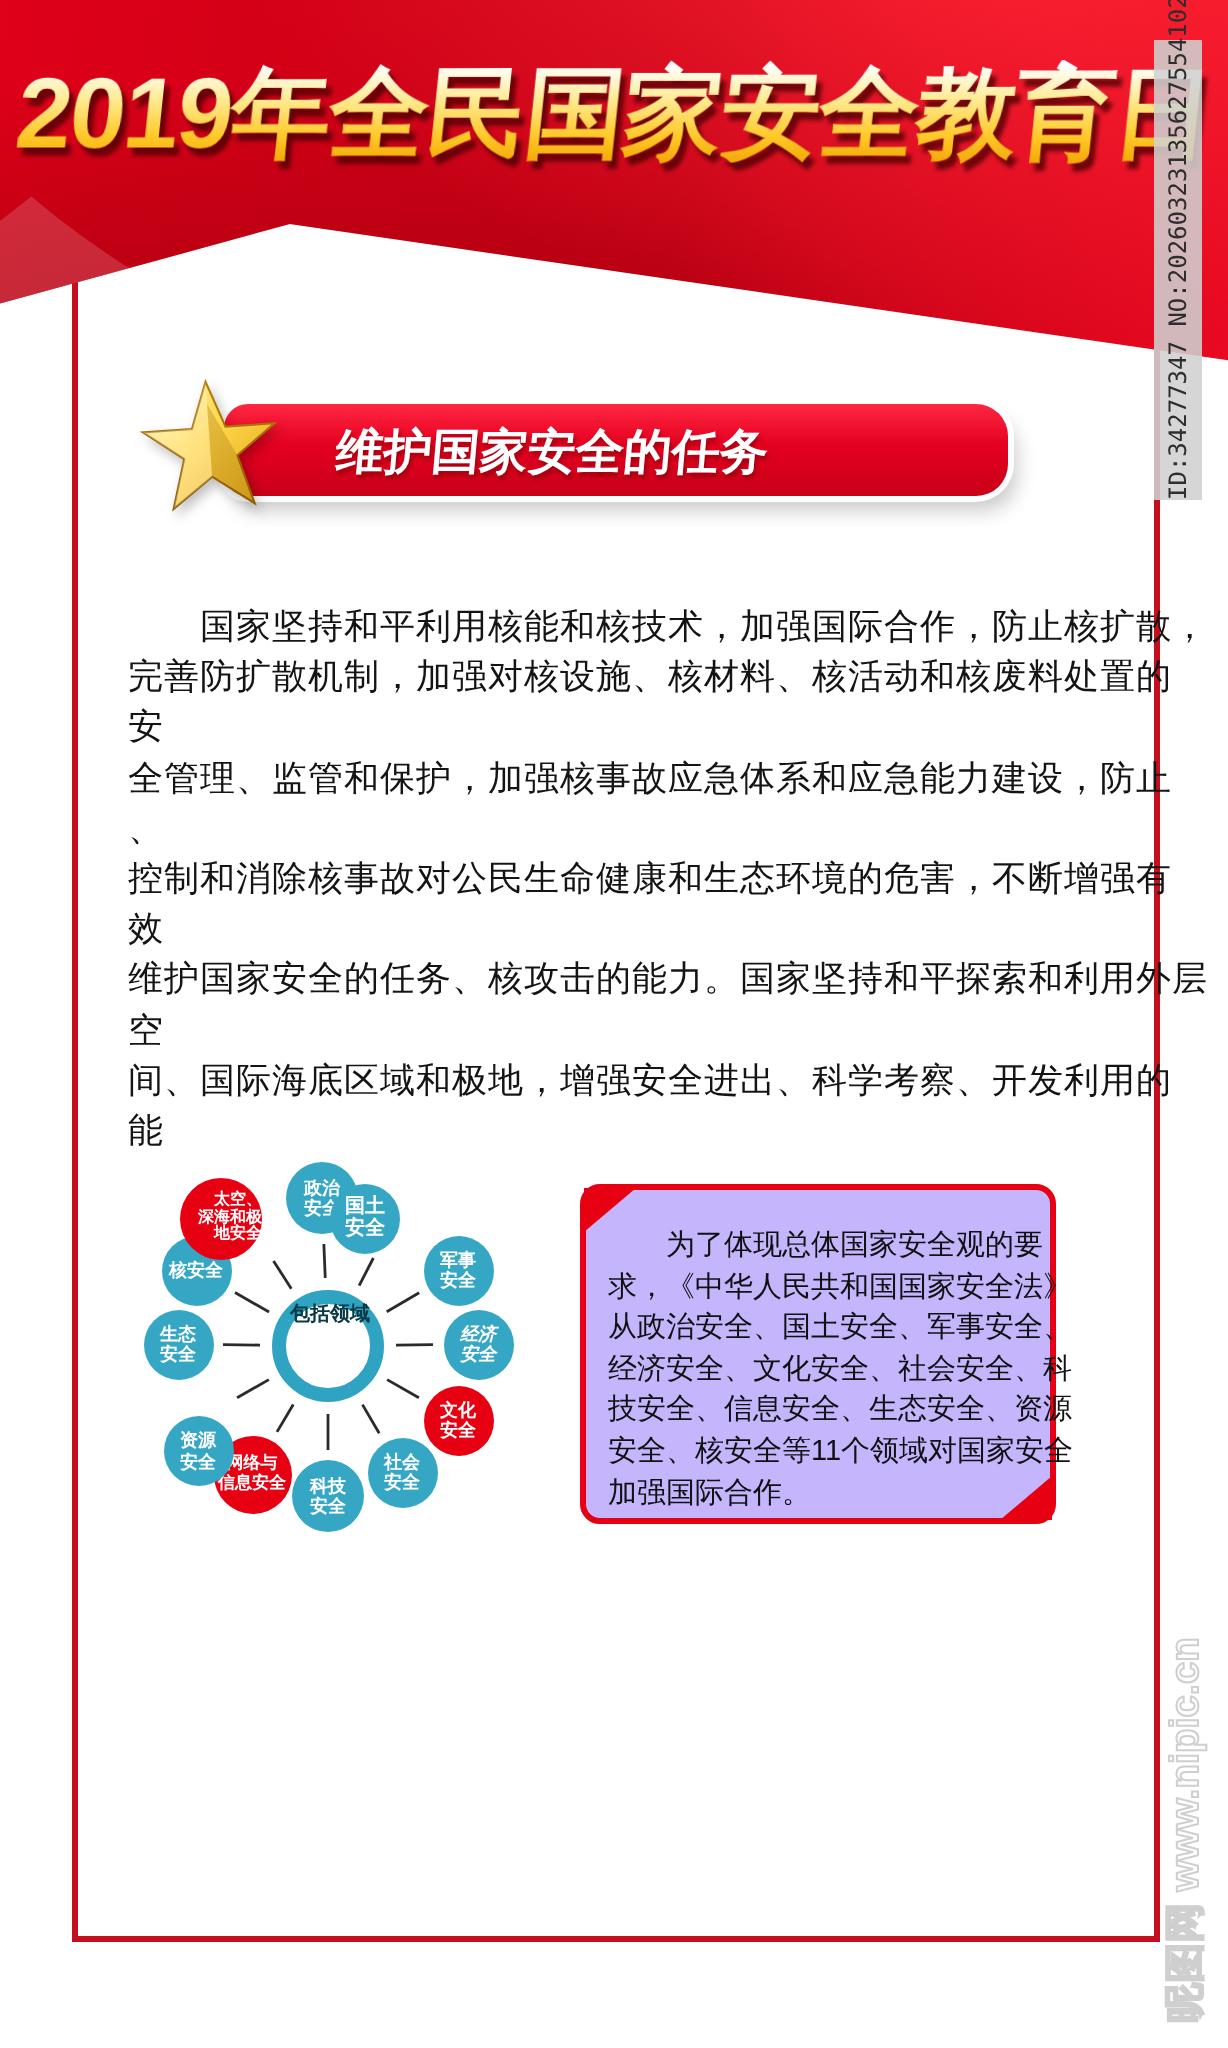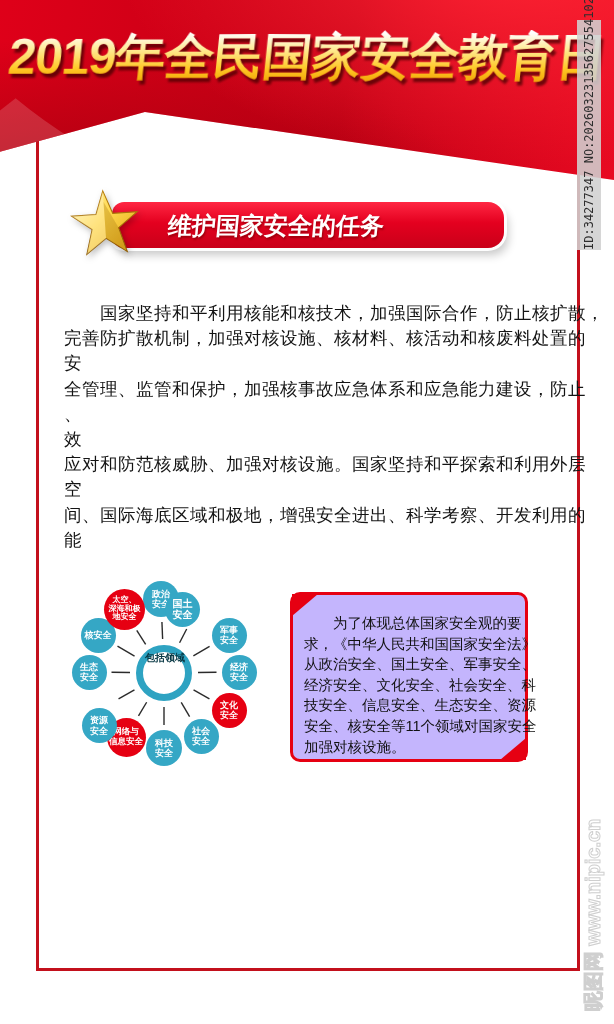--- a/index.html
+++ b/index.html
@@ -134,22 +134,23 @@
       <polygon points="50,20 50,72 79,93 69,58" fill="rgba(140,90,0,0.25)"></polygon>
     </g>
   </svg>
 
   <div class="body-text">
       <div class="line">　　国家坚持和平利用核能和核技术，加强国际合作，防止核扩散，</div>
       <div class="line">完善防扩散机制，加强对核设施、核材料、核活动和核废料处置的</div>
       <div class="line">安</div>
       <div class="line">全管理、监管和保护，加强核事故应急体系和应急能力建设，防止</div>
       <div class="line">、</div>
+      <div class="line">控制和消除核事故对公民生命健康和生态环境的危害，不断增强有</div>
       <div class="line">效</div>
-      <div class="line">应对和防范核威胁、加强对核设施。国家坚持和平探索和利用外层</div>
+      <div class="line">维护国家安全的任务、核攻击的能力。国家坚持和平探索和利用外层</div>
       <div class="line">空</div>
       <div class="line">间、国际海底区域和极地，增强安全进出、科学考察、开发利用的</div>
       <div class="line">能</div>
     </div>
 
   <div class="diagram">
     <svg class="spokes" id="spokes" viewBox="0 0 222 202">
         <line x1="108.62275293414686" y1="65.02790570895579" x2="107.931667132783" y2="47.98112260864756" stroke="#2b2b2b" stroke-width="1.4"></line>
         <line x1="125.58183052863016" y1="68.78069230811121" x2="132.6884945031124" y2="54.99807126669111" stroke="#2b2b2b" stroke-width="1.4"></line>
         <line x1="139.3520910000488" y1="81.84031603074071" x2="155.57582213232064" y2="72.355673214951" stroke="#2b2b2b" stroke-width="1.4"></line>
@@ -178,21 +179,21 @@
         <div>安全</div>
       </div>
       <div class="domain-circle blue" style="left: 111px; top: 17.5px; height: 35px; width: 35px; font-size: 10px;">
         <div>国土</div>
         <div>安全</div>
       </div>
       <div class="domain-circle blue" style="left: 157.5px; top: 43.5px; height: 35px; width: 35px; font-size: 9px;">
         <div>军事</div>
         <div>安全</div>
       </div>
-      <div class="domain-circle blue" style="left: 167.5px; top: 80.5px; height: 35px; width: 35px; font-size: 9px;">
+      <div class="domain-circle blue" style="left: 167.5px; top: 80.5px; height: 35px; width: 35px; font-size: 9px; font-style: italic;">
         <div>经济</div>
         <div>安全</div>
       </div>
       <div class="domain-circle red" style="left: 157.5px; top: 118.5px; height: 35px; width: 35px; font-size: 9px;">
         <div>文化</div>
         <div>安全</div>
       </div>
       <div class="domain-circle blue" style="left: 129.5px; top: 144.5px; height: 35px; width: 35px; font-size: 9px;">
         <div>社会</div>
         <div>安全</div>
@@ -209,36 +210,36 @@
         <div>资源</div>
         <div>安全</div>
       </div>
       <div class="domain-circle blue" style="left: 17.5px; top: 80.5px; height: 35px; width: 35px; font-size: 9px;">
         <div>生态</div>
         <div>安全</div>
       </div>
       <div class="domain-circle blue" style="left: 26.5px; top: 43.5px; height: 35px; width: 35px; font-size: 9px;">
         <div>核安全</div>
       </div>
-      <div class="domain-circle red" style="left: 50px; top: 14.5px; height: 41px; width: 41px; font-size: 8px;">
+      <div class="domain-circle red" style="left: 36px; top: 14.5px; height: 41px; width: 41px; font-size: 8px; align-items: flex-end;">
         <div>太空、</div>
         <div>深海和极</div>
         <div>地安全</div>
       </div>
     </div>
 
   <div class="info-box">
     <div class="tri-tl"></div>
     <div class="tri-br"></div>
     <div class="info-text">
         <div class="line">　　为了体现总体国家安全观的要</div>
         <div class="line">求，《中华人民共和国国家安全法》</div>
         <div class="line">从政治安全、国土安全、军事安全、</div>
         <div class="line">经济安全、文化安全、社会安全、科</div>
         <div class="line">技安全、信息安全、生态安全、资源</div>
         <div class="line">安全、核安全等11个领域对国家安全</div>
-        <div class="line">加强对核设施。</div>
+        <div class="line">加强国际合作。</div>
       </div>
   </div>
 
   <div class="nipic">昵图网 www.nipic.cn</div>
 
 </div>
 
 </body></html>

